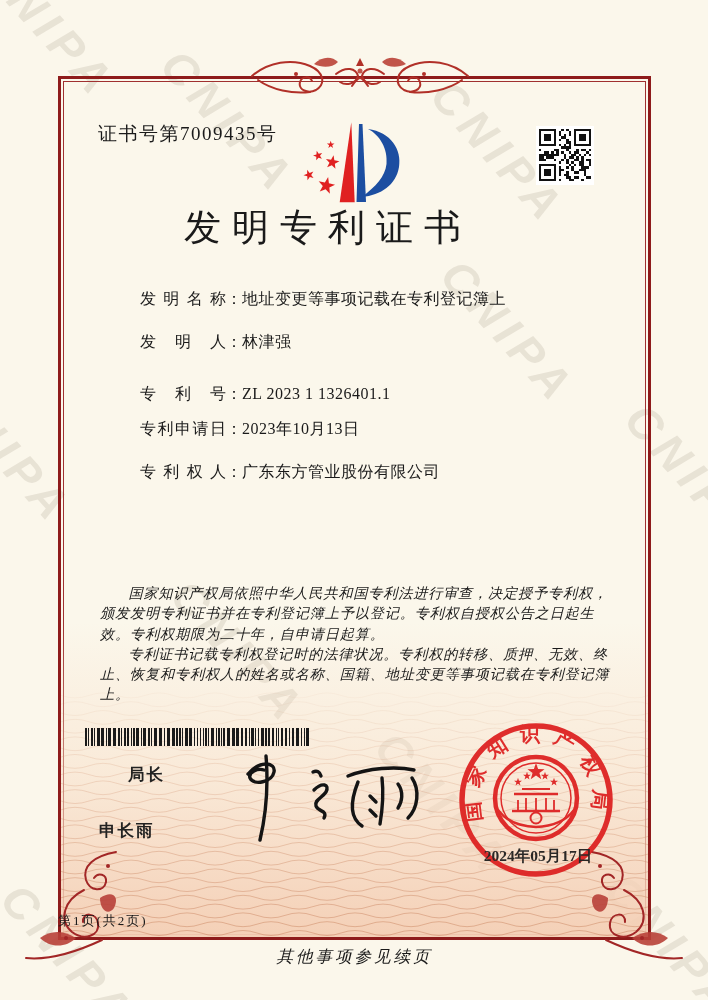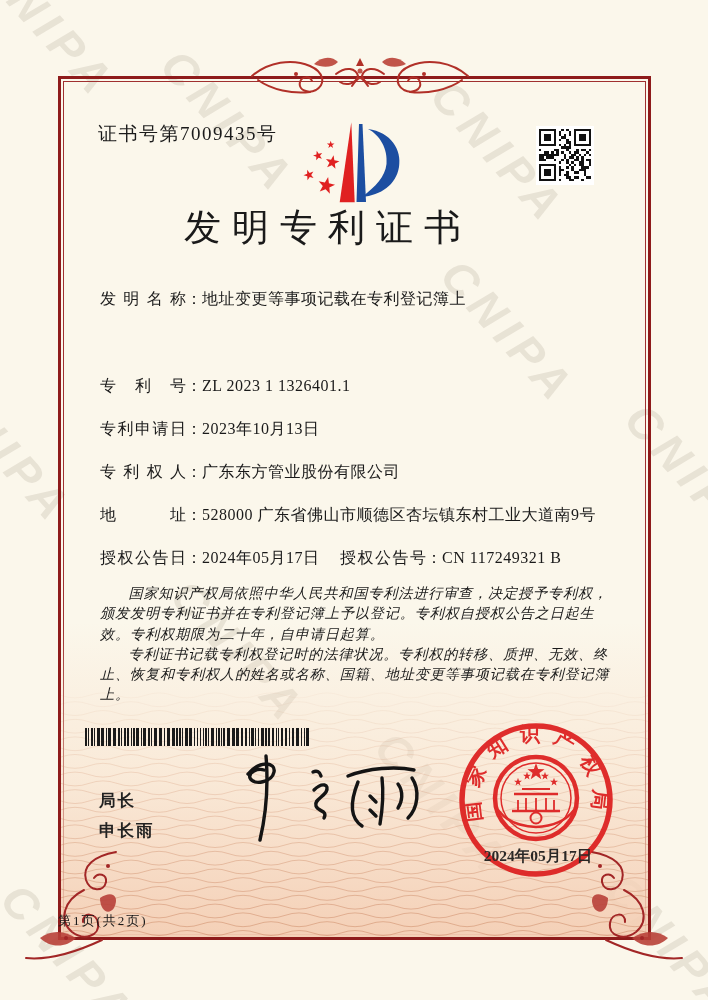--- a/index.html
+++ b/index.html
@@ -19,21 +19,21 @@
   .frame-inner{position:absolute;inset:2px;border:1px solid #A03030;}
   .peach-gradient{position:absolute;left:0;right:0;bottom:0;height:315px;
       background:linear-gradient(180deg,rgba(250,238,224,0) 0%,rgba(248,221,198,0.5) 48%,rgba(244,206,180,0.95) 100%);}
   .waves{position:absolute;left:0;bottom:0;}
   
   .abs{position:absolute;}
   .cert-number{left:98px;top:121px;font-size:19px;letter-spacing:1.5px;}
   .title{left:58px;top:203px;width:529px;text-align:center;font-size:37px;font-weight:normal;
          letter-spacing:11px;text-indent:11px;}
   .frow{position:absolute;left:100px;font-size:16px;white-space:nowrap;}
-  .flabel{display:inline-block;width:86px;text-align:justify;text-align-last:justify;}
+  .flabel{display:inline-block;width:86px;text-align:justify;text-align-last:justify;margin-left:40px;}
   .fcolon{display:inline-block;width:16px;}
   .fvalue{letter-spacing:0.5px;}
   .fpair2{position:absolute;left:240px;top:0;}
   .paras{left:100px;top:583px;width:514px;font-size:14.2px;line-height:20.3px;font-style:italic;
          letter-spacing:0.8px;}
   .paras p{margin:0;text-indent:2em;}
   .signer{left:99px;font-family:"Liberation Sans","DejaVu Sans",sans-serif;font-size:16.5px;
           font-weight:600;letter-spacing:2px;color:#222;}
   .page-footer{left:58px;top:912px;width:575px;text-align:left;font-size:13px;letter-spacing:2px;}
   .cont-note{left:58px;top:946px;width:593px;text-align:center;font-size:16.5px;font-style:italic;
@@ -371,37 +371,31 @@
         <rect x="13" y="20" width="1" height="1" fill="#111"></rect>
         <rect x="17" y="20" width="1" height="1" fill="#111"></rect>
       </svg>
   </div>
 
   <div class="abs title">发明专利证书</div>
 
   <div class="frow" style="top:289px">
     <span class="flabel">发明名称</span><span class="fcolon">：</span><span class="fvalue">地址变更等事项记载在专利登记簿上</span>
   </div>
-  <div class="frow" style="top:376px">
+  <div class="frow" style="top:332px">
+    <span class="flabel">发明人</span><span class="fcolon">：</span><span class="fvalue">林津强</span>
+  </div>
+  <div class="frow" style="top:384px">
     <span class="flabel">专利号</span><span class="fcolon">：</span><span class="fvalue">ZL 2023 1 1326401.1</span>
   </div>
   <div class="frow" style="top:419px">
     <span class="flabel">专利申请日</span><span class="fcolon">：</span><span class="fvalue">2023年10月13日</span>
   </div>
   <div class="frow" style="top:462px">
     <span class="flabel">专利权人</span><span class="fcolon">：</span><span class="fvalue">广东东方管业股份有限公司</span>
-  </div>
-  <div class="frow" style="top:505px">
-    <span class="flabel">地址</span><span class="fcolon">：</span><span class="fvalue">528000 广东省佛山市顺德区杏坛镇东村工业大道南9号</span>
-  </div>
-  <div class="frow" style="top:548px">
-    <span class="flabel">授权公告日</span><span class="fcolon">：</span><span class="fvalue">2024年05月17日</span>
-    <span class="fpair2">
-      <span class="flabel">授权公告号</span><span class="fcolon">：</span><span class="fvalue">CN 117249321 B</span>
-    </span>
   </div>
 
   <div class="abs paras">
     <p>国家知识产权局依照中华人民共和国专利法进行审查，决定授予专利权，颁发发明专利证书并在专利登记簿上予以登记。专利权自授权公告之日起生效。专利权期限为二十年，自申请日起算。</p>
     <p>专利证书记载专利权登记时的法律状况。专利权的转移、质押、无效、终止、恢复和专利权人的姓名或名称、国籍、地址变更等事项记载在专利登记簿上。</p>
   </div>
 
   <svg id="barcode-svg" class="abs" style="left:85px;top:728px;" width="225" height="18" viewBox="0 0 225 18">
       <rect x="0" y="0" width="2" height="18" fill="#1a1a1a"></rect>
       <rect x="3" y="0" width="1" height="18" fill="#1a1a1a"></rect>
@@ -462,21 +456,21 @@
       <rect x="196" y="0" width="2" height="18" fill="#1a1a1a"></rect>
       <rect x="200" y="0" width="2" height="18" fill="#1a1a1a"></rect>
       <rect x="204" y="0" width="1" height="18" fill="#1a1a1a"></rect>
       <rect x="207" y="0" width="2" height="18" fill="#1a1a1a"></rect>
       <rect x="211" y="0" width="3" height="18" fill="#1a1a1a"></rect>
       <rect x="216" y="0" width="1" height="18" fill="#1a1a1a"></rect>
       <rect x="219" y="0" width="1" height="18" fill="#1a1a1a"></rect>
       <rect x="221" y="0" width="3" height="18" fill="#1a1a1a"></rect>
     </svg>
 
-  <div class="abs signer" style="top:790px;">局长</div>
+  <div class="abs signer" style="top:764px;margin-left:29px;">局长</div>
   <div class="abs signer" style="top:820px;">申长雨</div>
 
   <svg class="abs" style="left:210px;top:752px;" width="212" height="95" viewBox="0 0 212 95">
     <g stroke="#141414" stroke-width="3.4" fill="none" stroke-linecap="round" stroke-linejoin="round">
       <path d="M38,22 C50,8 66,10 64,20 C62,30 44,34 40,26 C38,20 48,16 54,18"></path>
       <path d="M56,4 C58,28 57,58 50,88"></path>
       <path d="M103,20 C107,18 110,20 111,24"></path>
       <path d="M104,38 C112,30 120,32 116,40 C112,46 104,48 106,54 C108,60 118,58 114,66"></path>
       <path d="M138,24 C158,16 186,14 204,18"></path>
       <path d="M148,30 C140,50 140,66 152,74"></path>
@@ -509,14 +503,15 @@
       <path d="M70,79 L98,79" stroke-width="2"></path>
       <path d="M66,90 L66,100 M74,88 L74,100 M84,88 L84,100 M94,88 L94,100 M102,90 L102,100" stroke-width="1.8"></path>
       <path d="M60,101 L108,101" stroke-width="2.5"></path>
       <circle cx="84" cy="108" r="5.5" stroke-width="2"></circle>
       <path d="M46,100 Q58,116 84,117 Q110,116 122,100" stroke-width="2.5"></path>
     </g>
     <text x="86" y="151" text-anchor="middle" fill="#1B1B1B" style="font-family:'Liberation Serif','DejaVu Serif',serif;font-size:15.5px;font-weight:bold;">2024年05月17日</text>
   </svg>
 
   <div class="abs page-footer">第1页(共2页)</div>
+  <div class="abs cont-note">其他事项参见续页</div>
 
 </div>
 
 </body></html>

